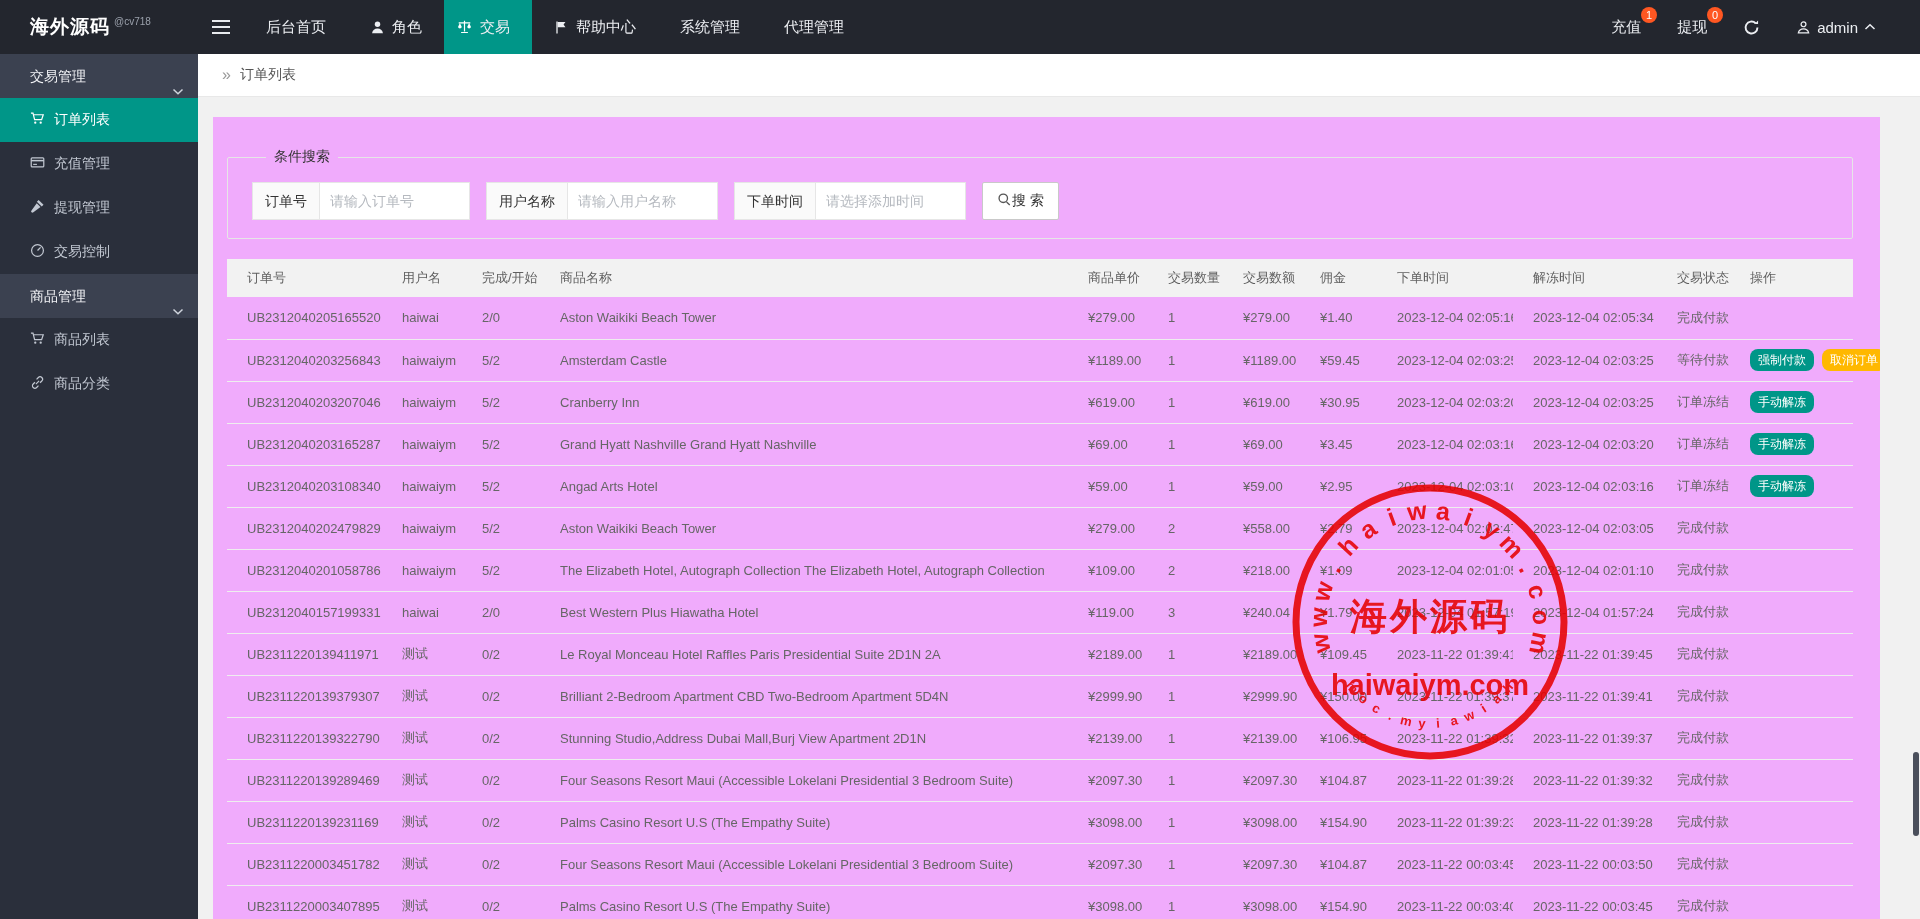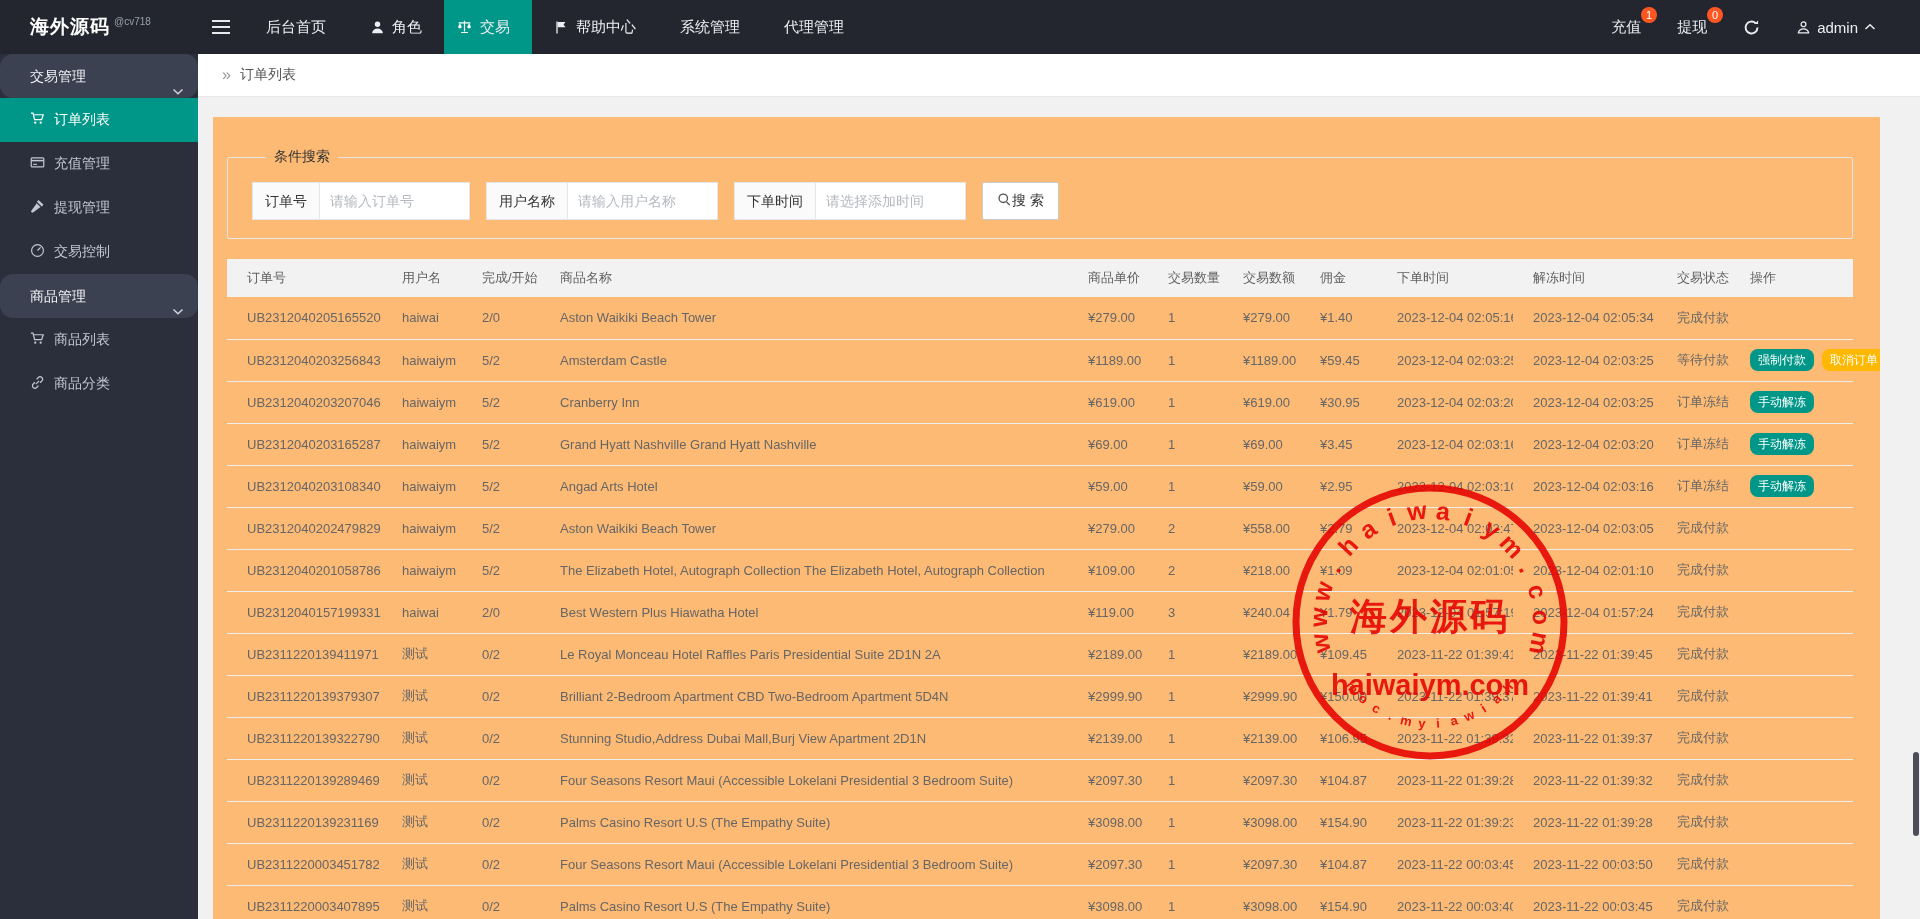--- a/index.html
+++ b/index.html
@@ -16,33 +16,33 @@
   .nav-item { display:flex; align-items:center; gap:7px; padding:0 22px; color:#eceef2; font-size:15px; cursor:pointer; }
   .nav-item.active { background:#009688;padding-left:12px; }
   .nav-item svg { display:block; }
   .nav-right { margin-left:auto; display:flex; align-items:stretch; padding-right:26px; }
   .nav-right .nav-item { position:relative; padding:0 18px; }
   .badge-dot { position:absolute; top:7px; right:2px; min-width:16px; height:16px; line-height:16px; border-radius:8px; background:#FF5722; color:#fff; font-size:11px; text-align:center; padding:0 4px; }
   .user-item { gap:6px; }
 
   
   .sidebar { position:absolute; top:54px; left:0; bottom:0; width:198px; background:#2A2F3B; z-index:20; }
-  .sgroup { height:44px; line-height:44px; background:#3B4150; color:#f2f3f6; font-size:14px; padding-left:30px; position:relative; cursor:pointer;border-radius:13px; }
+  .sgroup { height:44px; line-height:44px; background:#3B4150; color:#f2f3f6; font-size:14px; padding-left:30px; position:relative; cursor:pointer; }
   .sgroup .chev { position:absolute; right:14px; top:15px; }
   .sitem { height:44px; display:flex; align-items:center; gap:9px; padding-left:30px; color:#c2c8d2; font-size:14px; background:#2A2F3B; cursor:pointer; }
   .sitem.active { background:#009688; color:#fff; }
   .sitem svg { flex:0 0 auto; }
 
   
   .main { position:absolute; left:198px; top:54px; right:0; bottom:0; background:#f1f1f1; }
   .breadcrumb { height:43px; background:#fff; border-bottom:1px solid #e8e8e8; display:flex; align-items:center; padding-left:24px; }
   .bc-caret { color:#999; font-size:16px; margin-right:9px; }
   .bc-text { color:#555; font-size:14px; }
   .content { padding:20px 40px 0 15px; height:calc(100% - 43px); }
-  .card { background:#fdba74; height:100%; padding:15px 27px 0 14px; overflow:hidden; }
+  .card { background:#f0abfc; height:100%; padding:15px 27px 0 14px; overflow:hidden; }
 
   
   fieldset.search { border:1px solid #e6e6e6; border-radius:2px; margin-top:16px; padding:16px 20px 18px 24px; }
   fieldset.search legend { margin-left:14px; padding:0 8px; font-size:14px; color:#333; }
   .search-row { display:flex; align-items:center; gap:16px; }
   .igroup { display:flex; height:38px; }
   .igroup .addon { background:#fafafa; border:1px solid #e6e6e6; line-height:36px; padding:0 12px; font-size:14px; color:#333; white-space:nowrap; }
   .igroup input { width:150px; border:1px solid #e6e6e6; border-left:none; padding:0 10px; font-size:14px; color:#333; outline:none; }
   .igroup input::placeholder { color:#b5b9bf; }
   .btn-search { display:flex; align-items:center; height:38px; padding:0 14px; background:#fff; border:1px solid #c9c9c9; border-radius:2px; font-size:14px; color:#333; cursor:pointer; }

